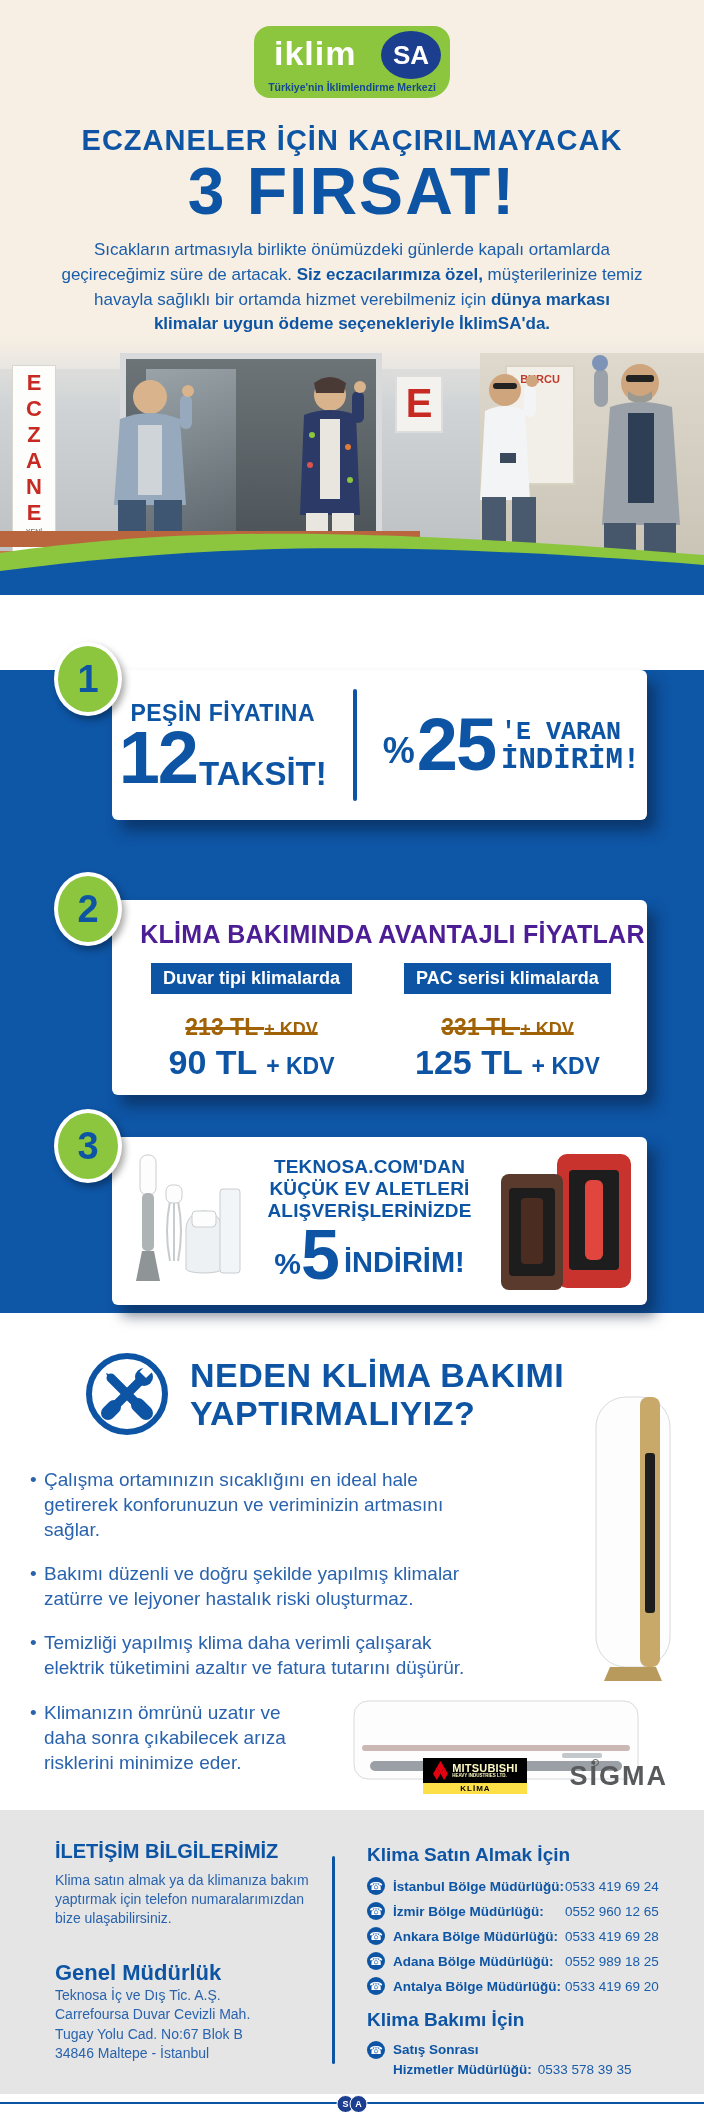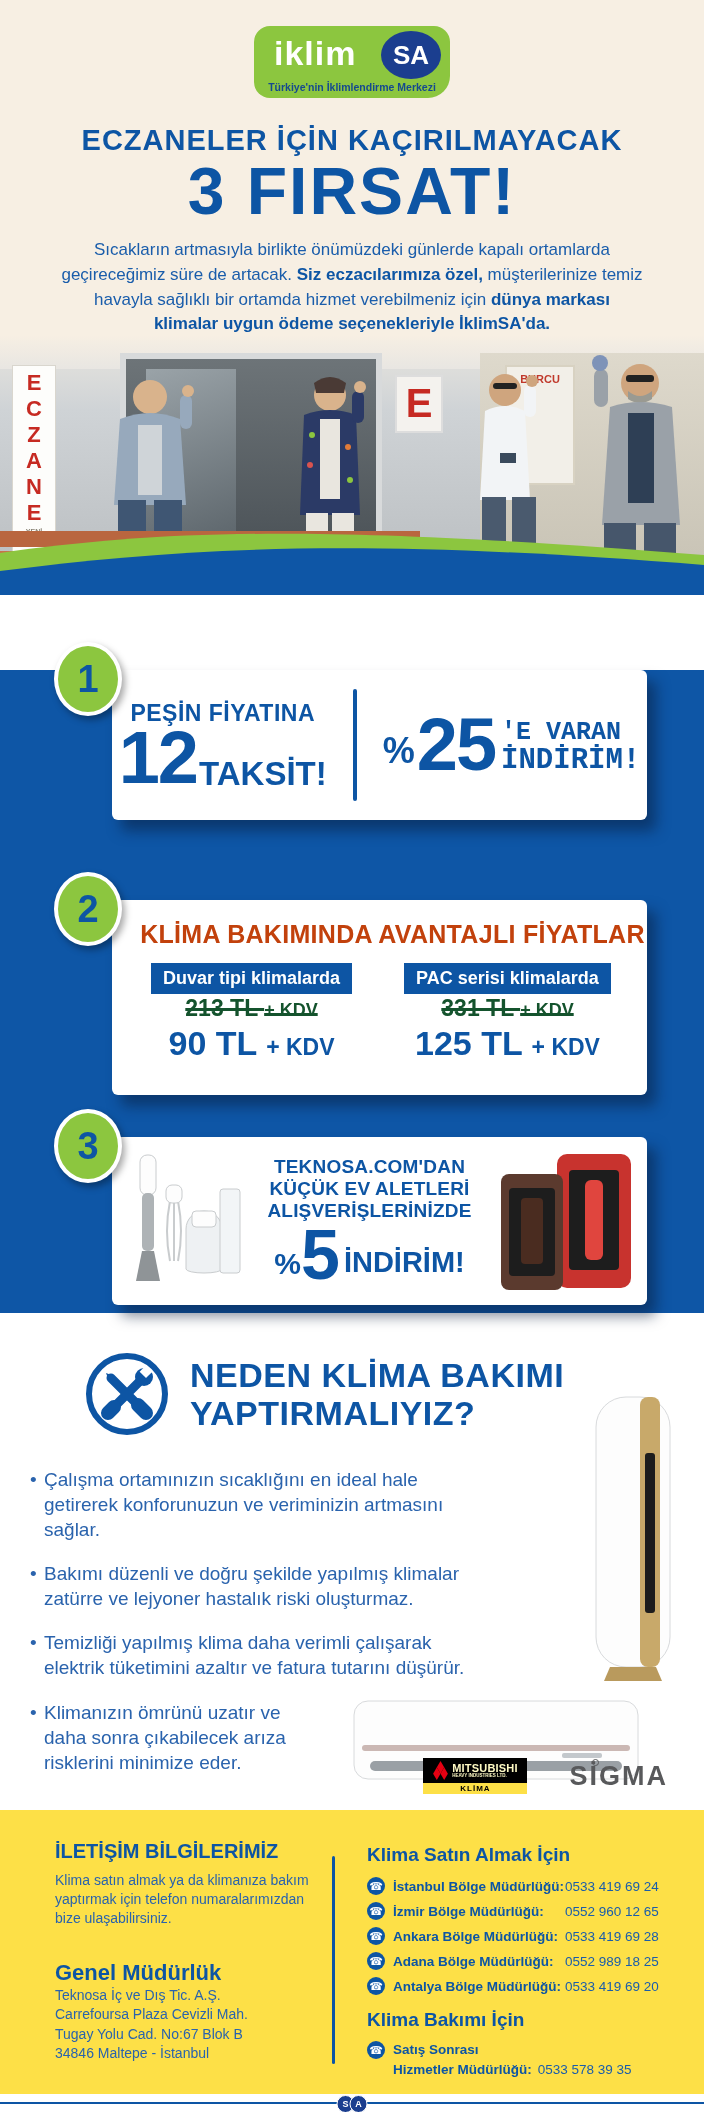--- a/index.html
+++ b/index.html
@@ -44,25 +44,25 @@
   .bignum{color:#0d55a4;font-weight:800;font-size:74px;line-height:.85;letter-spacing:-2px;}
   .c1-suffix{color:#0d55a4;font-size:33px;font-weight:800;margin-left:2px;line-height:1;}
   .c1-div{width:4px;height:112px;background:#0d55a4;border-radius:2px;}
   .c1-right{display:flex;align-items:flex-end;}
   .pct{color:#0d55a4;font-size:36px;font-weight:800;line-height:1.4;margin-right:2px;}
   .c1-tailwrap{margin-left:6px;line-height:1.05;font-family:Liberation Mono, monospace;}
   .c1-tail1{color:#0d55a4;font-size:25px;font-weight:700;}
   .c1-tail2{color:#0d55a4;font-size:29px;font-weight:800;}
 
   .card2{margin-top:80px;height:195px;text-align:center;padding-top:20px;}
-  .c2-title{color:#c2410c;font-size:25px;font-weight:700;letter-spacing:.3px;margin-left:26px;}
+  .c2-title{color:#4c1d95;font-size:25px;font-weight:700;letter-spacing:.3px;margin-left:26px;}
   .c2-cols{display:flex;justify-content:center;gap:36px;margin-top:14px;}
   .c2-col{width:220px;}
   .c2-label{display:inline-block;background:#0d55a4;color:#fff;font-size:18px;font-weight:700;padding:5px 12px;}
-  .c2-old{margin-top:1px;color:#14532d;font-size:23px;font-weight:700;text-decoration:line-through;text-decoration-thickness:3px;}
+  .c2-old{margin-top:20px;color:#a16207;font-size:23px;font-weight:700;text-decoration:line-through;text-decoration-thickness:3px;}
   .c2-old .kdv{font-size:18px;}
   .c2-new{margin-top:2px;color:#0d55a4;font-size:34px;font-weight:800;}
   .c2-new .kdv{font-size:23px;}
 
   .card3{margin-top:42px;height:168px;display:flex;align-items:center;padding:8px 10px;box-sizing:border-box;}
   .c3-text{flex:1;text-align:center;}
   .c3-l1,.c3-l2{color:#0d55a4;font-size:19px;font-weight:800;letter-spacing:.2px;}
   .c3-row{display:flex;align-items:center;justify-content:center;margin-top:2px;}
   .c3-pct{color:#0d55a4;font-size:30px;font-weight:800;margin-top:18px;}
   .c3-big{color:#0d55a4;font-size:70px;font-weight:800;line-height:.9;}
@@ -82,21 +82,21 @@
   .mitsu{width:104px;}
   .mitsu-black{background:#000;display:flex;align-items:center;justify-content:center;gap:4px;padding:3px 4px;}
   .mitsu-txt{color:#fef9c3;line-height:1;}
   .mitsu-l1{font-size:11px;font-weight:800;letter-spacing:.2px;}
   .mitsu-l2{font-size:4.5px;font-weight:700;}
   .mitsu-strip{background:#fde047;color:#000;font-size:8px;font-weight:800;text-align:center;padding:1px 0;letter-spacing:1px;}
   .sigma{color:#58595b;font-size:27px;font-weight:800;letter-spacing:2px;position:relative;}
   .sigma::after{content:"";position:absolute;left:23px;top:-2px;width:5px;height:5px;border:1.5px solid #58595b;border-radius:50%;}
 
   
-  .footer{position:relative;height:284px;background:#fde047;box-sizing:border-box;padding-top:30px;}
+  .footer{position:relative;height:284px;background:#e5e5e5;box-sizing:border-box;padding-top:30px;}
   .f-left{margin-left:55px;width:268px;}
   .f-h1{color:#0d55a4;font-size:20px;font-weight:800;}
   .f-p{color:#2a63ad;font-size:14px;line-height:1.35;margin-top:8px;width:258px;}
   .f-h2{color:#0d55a4;font-size:22px;font-weight:800;margin-top:32px;}
   .f-addr{color:#2a63ad;font-size:14px;line-height:1.4;}
   .f-webrow{margin-top:32px;display:flex;align-items:center;gap:12px;}
   .f-web{color:#0d55a4;font-size:22px;font-weight:600;letter-spacing:.3px;}
   .f-websep{width:2px;height:32px;background:#0d55a4;opacity:.8;}
   .f-digits{display:flex;gap:4px;}
   .f-dcell{display:flex;flex-direction:column;align-items:center;width:13px;}
@@ -346,21 +346,21 @@
     </div>
   </div>
 
   <div class="footer">
     <div class="f-left">
       <div class="f-h1">İLETİŞİM BİLGİLERİMİZ</div>
       <div class="f-p">Klima satın almak ya da klimanıza bakım yaptırmak için telefon numaralarımızdan bize ulaşabilirsiniz.</div>
       <div class="f-h2">Genel Müdürlük</div>
       <div class="f-addr">
         <div>Teknosa İç ve Dış Tic. A.Ş.</div>
-        <div>Carrefoursa Plaza Cevizli Mah.</div>
+        <div>Carrefoursa Duvar Cevizli Mah.</div>
         <div>Tugay Yolu Cad. No:67 Blok B</div>
         <div>34846 Maltepe - İstanbul</div>
       </div>
       <div class="f-webrow">
         <span class="f-web">iklimsa.com</span>
         <span class="f-websep"></span>
         <span class="f-digits">
           <span class="f-dcell">
               <span class="f-d">4</span>
               <span class="f-dl"></span>

